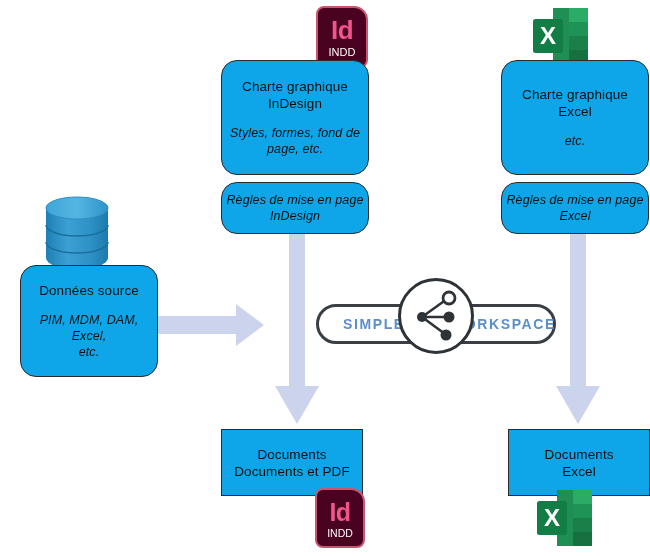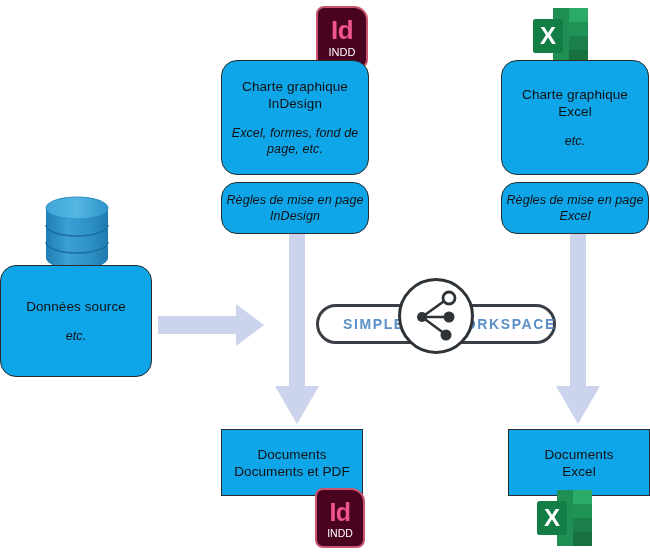--- a/index.html
+++ b/index.html
@@ -159,36 +159,37 @@
       <path d="M4,12 L4,62 A31,11 0 0 0 66,62 L66,12 Z" fill="url(#dbBody)"></path>
 
       <path d="M4,29 A31,11 0 0 0 66,29" fill="none" stroke="#1a6f9e" stroke-width="1.6"></path>
       <path d="M4,46 A31,11 0 0 0 66,46" fill="none" stroke="#1a6f9e" stroke-width="1.6"></path>
 
       <ellipse cx="35" cy="12" rx="31" ry="11" fill="url(#dbTop)"></ellipse>
       <ellipse cx="35" cy="12" rx="31" ry="11" fill="none" stroke="#2f8fc2" stroke-width="1"></ellipse>
     </svg>
   </div>
 
-  <div class="node-box rounded" style="left:0; top:265px; width:152px; height:112px;">
+  <div class="node-box rounded" style="left:20px; top:265px; width:138px; height:112px;">
     <div class="title-line">Données source</div>
     <div class="gap-block"></div>
+    <div class="sub-line">PIM, MDM, DAM, Excel,</div>
     <div class="sub-line">etc.</div>
   </div>
 
   <div class="indd-badge" style="left:268px; top:6px; width:52px; height:62px; border-radius:8px 14px 8px 8px;">
     <div class="indd-id" style="font-size:26px; line-height:25px; margin-top:2px;">Id</div>
     <div class="indd-label" style="font-size:11px; line-height:13px; margin-top:3px;">INDD</div>
   </div>
 
   <div class="node-box rounded" style="left:221px; top:60px; width:148px; height:115px;">
     <div class="title-line">Charte graphique</div>
     <div class="title-line">InDesign</div>
     <div class="gap-block"></div>
-    <div class="sub-line">Excel, formes, fond de</div>
+    <div class="sub-line">Styles, formes, fond de</div>
     <div class="sub-line">page, etc.</div>
   </div>
 
   <div class="node-box rounded" style="left:221px; top:182px; width:148px; height:52px;">
     <div class="sub-line">Règles de mise en page</div>
     <div class="sub-line">InDesign</div>
   </div>
 
   <div class="node-box square" style="left:221px; top:429px; width:142px; height:67px;">
     <div class="title-line">Documents</div>

